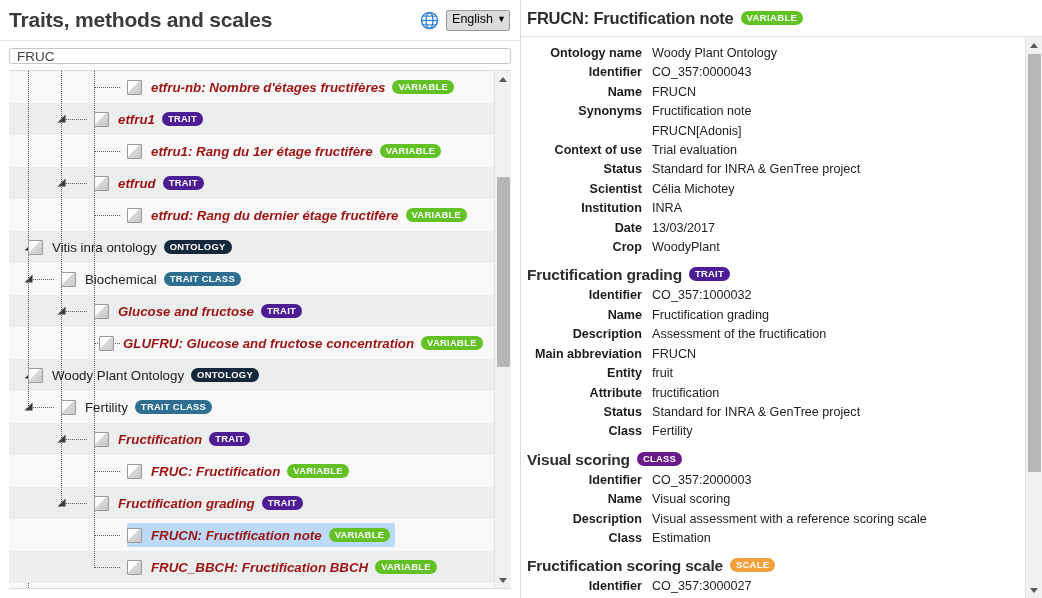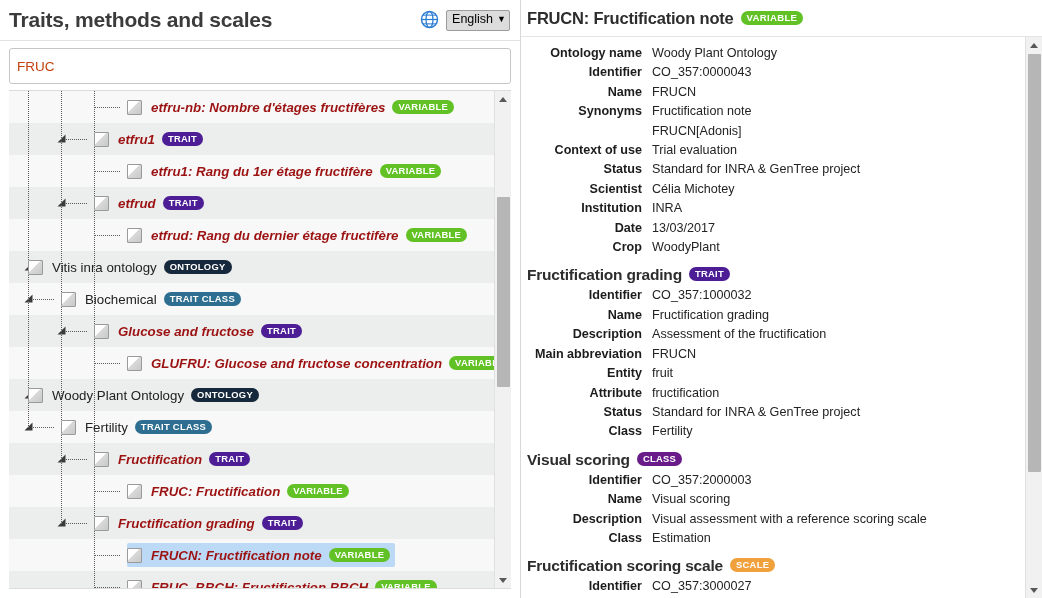--- a/index.html
+++ b/index.html
@@ -30,21 +30,21 @@
     padding: 0 10px 0 9px;
     border-bottom: 1px solid #e2e2e2;
     flex: 0 0 auto;
   }
   #page-title {
     font-size: 21px; font-weight: bold; color: #3b3b3b;
     letter-spacing: -0.2px;
     white-space: nowrap;
   }
   #lang-group {
-    margin-left: auto; display: flex; align-items: flex-start; gap: 7px;
+    margin-left: auto; display: flex; align-items: center; gap: 7px;
   }
   .globe-icon { width: 19px; height: 19px; display: block; }
   #lang-select {
     font-family: "Liberation Sans", sans-serif;
     font-size: 12.5px;
     color: #000;
     background: #dcdcdc;
     border: 1px solid #9b9b9b;
     border-radius: 2px;
     padding: 1px 3px 2px 5px;
@@ -54,27 +54,27 @@
     cursor: pointer;
   }
   #lang-select .caret { font-size: 9px; margin-left: 4px; }
 
   #search-wrap {
     padding: 7px 9px 6px 9px;
     flex: 0 0 auto;
     background: #fff;
   }
   #search-input {
-    width: 100%; height: 36px;
+    width: 100%; height: 16px;
     border: 1px solid #c6c6c6;
     border-radius: 3px;
     padding: 0 7px;
     font-family: "Liberation Sans", sans-serif;
     font-size: 13.5px;
-    color: #c2410c;
+    color: #404040;
     outline: none;
     background: #fff;
   }
 
   
   #tree-viewport {
     flex: 1 1 auto;
     position: relative;
     overflow: hidden;
     border-top: 1px solid #dcdcdc;
@@ -353,21 +353,21 @@
               </svg>
             </div>
             <span class="row-hl" style="margin-left: 85px;">
               <span class="node-checkbox"></span>
               <span class="node-label em">Glucose and fructose</span>
               <span class="badge b-trait">TRAIT</span>
             </span>
           </div>
           <div class="tree-row odd" style="height: 32px;">
             <div class="elbow" style="left: 85px; width: 26px;"></div>
-            <span class="row-hl" style="margin-left: 118px;">
+            <span class="row-hl" style="margin-left: 90px;">
               <span class="node-checkbox"></span>
               <span class="node-label em">GLUFRU: Glucose and fructose concentration</span>
               <span class="badge b-variable">VARIABLE</span>
             </span>
           </div>
           <div class="tree-row even" style="height: 32px;">
             <div class="toggle" style="left: 15px;">
               <svg width="9" height="9" viewBox="0 0 9 9">
                 <path d="M8.5 0.5 L8.5 8.5 L0.5 8.5 Z" fill="#3a3a3a"></path>
               </svg>

